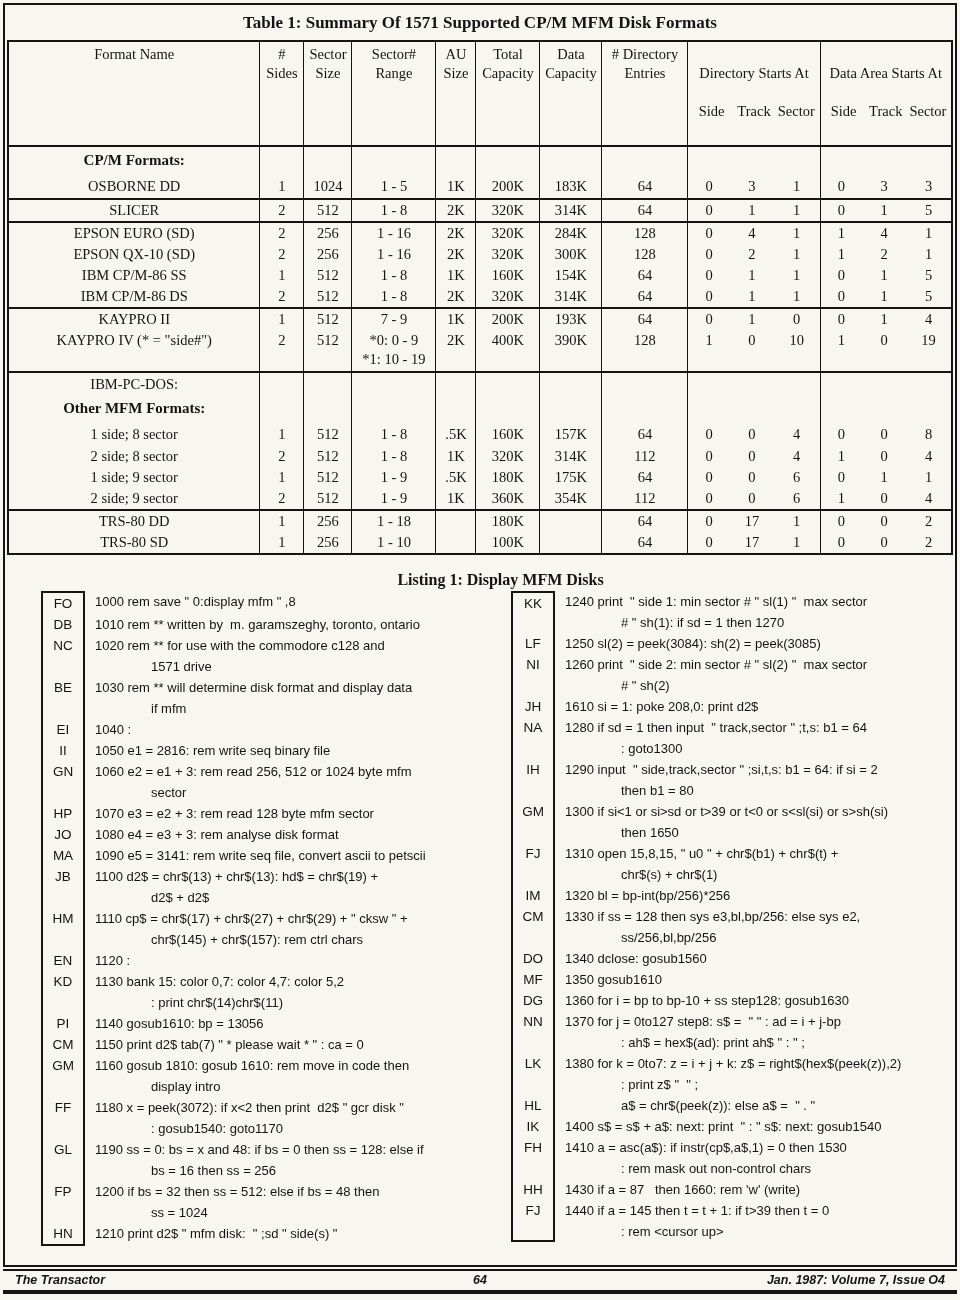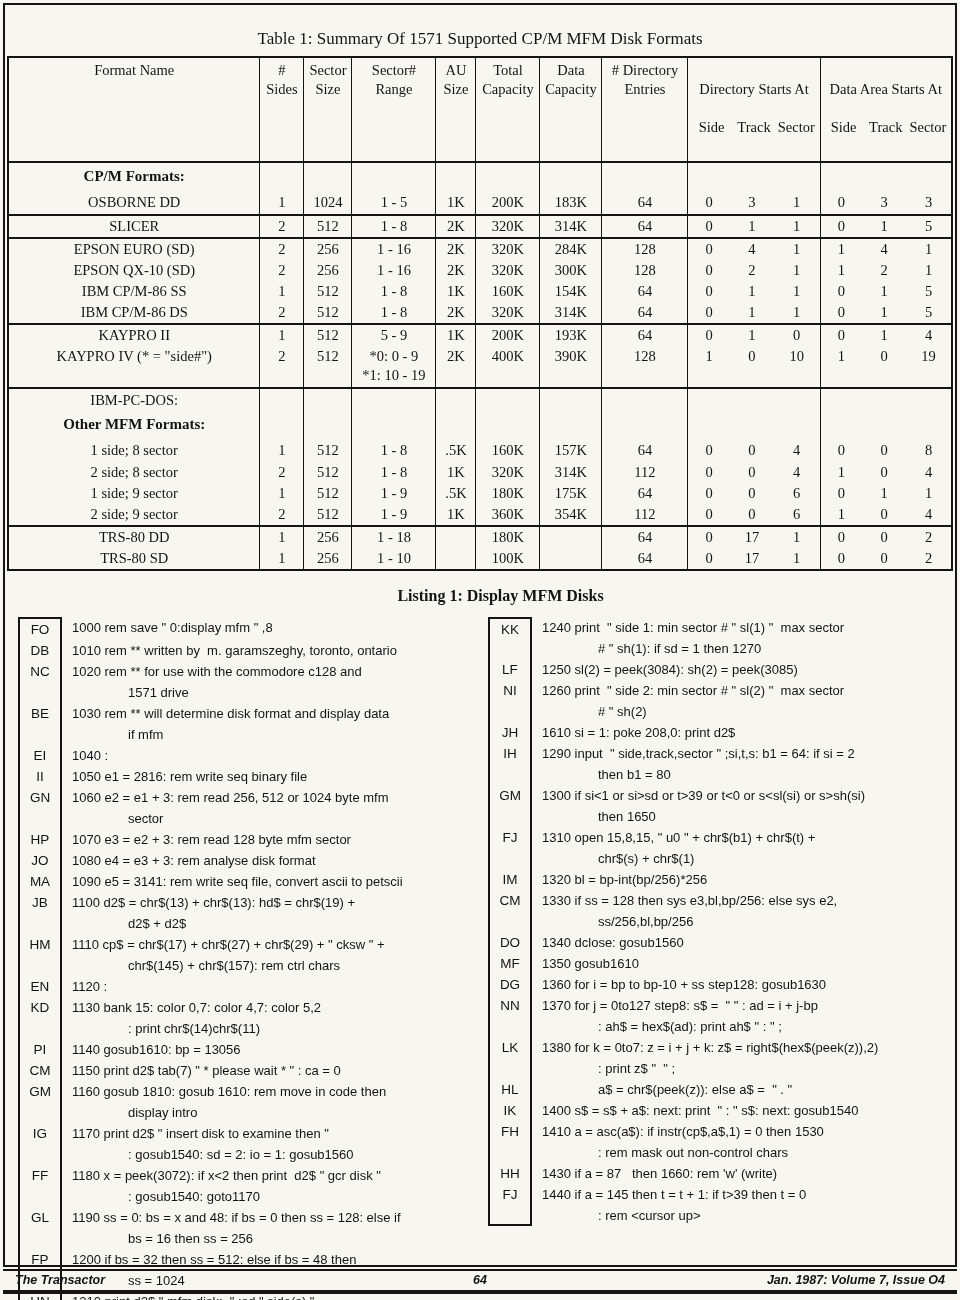--- a/index.html
+++ b/index.html
@@ -7,23 +7,22 @@
     width:960px; height:1300px; margin:0 auto; background:#f8f6f1;
     position:relative; box-sizing:border-box; color:#141414;
     font-family:"Liberation Serif", serif; overflow:hidden;
   }
   .content {
     position:absolute; left:3px; right:3px; top:3px; height:1264px;
     border:2px solid #141414; box-sizing:border-box;
   }
   
   .table-title {
-    text-align:center; font-weight:normal; font-size:17px;
+    text-align:center; font-weight:bold; font-size:17px;
     padding:8px 0 7px 0;
-    margin-top:16px;
   }
   table.formats {
     border-collapse:collapse; table-layout:fixed;
     width:934px; margin:0 auto; font-size:14.5px;
     border:2.5px solid #141414;
   }
   table.formats th, table.formats td {
     padding:1px 2px; text-align:center; vertical-align:top;
     overflow:hidden; line-height:1.32;
   }
@@ -35,29 +34,29 @@
   .bl { border-left:1.5px solid #141414; }
   .grp .subcols { display:flex;justify-content:center; }
   .grp .subcols span { flex:1; text-align:center; }
   tr.group-end td { border-bottom:2.5px solid #141414; }
   td.c-name.sec { font-weight:bold; padding-top:4px; padding-bottom:6px; font-size:15px; }
   td.c-name.plain { padding-top:2px; }
   td.range { white-space:pre-line; line-height:1.18; }
   
   .listing-title {
     text-align:center; font-weight:bold; font-size:16px;
-    margin:16px 0 12px 0;
+    margin:16px 0 2px 0;
     padding-left:41px;
   }
   .listing {
     display:flex; gap:16px; padding:0 13px;
     font-family:"Liberation Sans", sans-serif; font-size:13px;
   }
   .lcol { flex:1; min-width:0; }
-  .entry { display:flex; }
+  .entry { display:flex;margin-left:23px; }
   .gut {
     flex:0 0 44px; width:44px; box-sizing:border-box;
     border-left:2px solid #141414; border-right:2px solid #141414;
     text-align:center; font-size:13.5px; line-height:21px;
   }
   .entry:first-child .gut { border-top:2px solid #141414; }
   .entry:last-child .gut { border-bottom:2px solid #141414; }
   .code { flex:1; min-width:0; padding-left:10px; }
   .line { white-space:pre-wrap; line-height:21px; }
   .line.cont { padding-left:56px; }
@@ -243,21 +242,21 @@
             <td class="">1</td>
             <td class="">1</td>
             <td class="bl">0</td>
             <td class="">1</td>
             <td class="">5</td>
           </tr>
           <tr>
             <td class="c-name">KAYPRO II</td>
             <td class="bl">1</td>
             <td class="bl">512</td>
-            <td class="bl range">5 -  9</td>
+            <td class="bl range">7 -  9</td>
             <td class="bl">1K</td>
             <td class="bl">200K</td>
             <td class="bl">193K</td>
             <td class="bl">64</td>
             <td class="bl">0</td>
             <td class="">1</td>
             <td class="">0</td>
             <td class="bl">0</td>
             <td class="">1</td>
             <td class="">4</td>
@@ -517,27 +516,20 @@
             </div>
           </div>
           <div class="entry">
             <div class="gut">GM</div>
             <div class="code">
               <div class="line">1160 gosub 1810: gosub 1610: rem move in code then</div>
               <div class="line cont">display intro</div>
             </div>
           </div>
           <div class="entry">
-            <div class="gut">IG</div>
-            <div class="code">
-              <div class="line">1170 print d2$ " insert disk to examine then "</div>
-              <div class="line cont">: gosub1540: sd = 2: io = 1: gosub1560</div>
-            </div>
-          </div>
-          <div class="entry">
             <div class="gut">FF</div>
             <div class="code">
               <div class="line">1180 x = peek(3072): if x&lt;2 then print  d2$ " gcr disk "</div>
               <div class="line cont">: gosub1540: goto1170</div>
             </div>
           </div>
           <div class="entry">
             <div class="gut">GL</div>
             <div class="code">
               <div class="line">1190 ss = 0: bs = x and 48: if bs = 0 then ss = 128: else if</div>
@@ -576,20 +568,27 @@
             <div class="gut">NI</div>
             <div class="code">
               <div class="line">1260 print  " side 2: min sector # " sl(2) "  max sector</div>
               <div class="line cont"># " sh(2)</div>
             </div>
           </div>
           <div class="entry">
             <div class="gut">JH</div>
             <div class="code">
               <div class="line">1610 si = 1: poke 208,0: print d2$</div>
+            </div>
+          </div>
+          <div class="entry">
+            <div class="gut">NA</div>
+            <div class="code">
+              <div class="line">1280 if sd = 1 then input  " track,sector " ;t,s: b1 = 64</div>
+              <div class="line cont">: goto1300</div>
             </div>
           </div>
           <div class="entry">
             <div class="gut">IH</div>
             <div class="code">
               <div class="line">1290 input  " side,track,sector " ;si,t,s: b1 = 64: if si = 2</div>
               <div class="line cont">then b1 = 80</div>
             </div>
           </div>
           <div class="entry">

